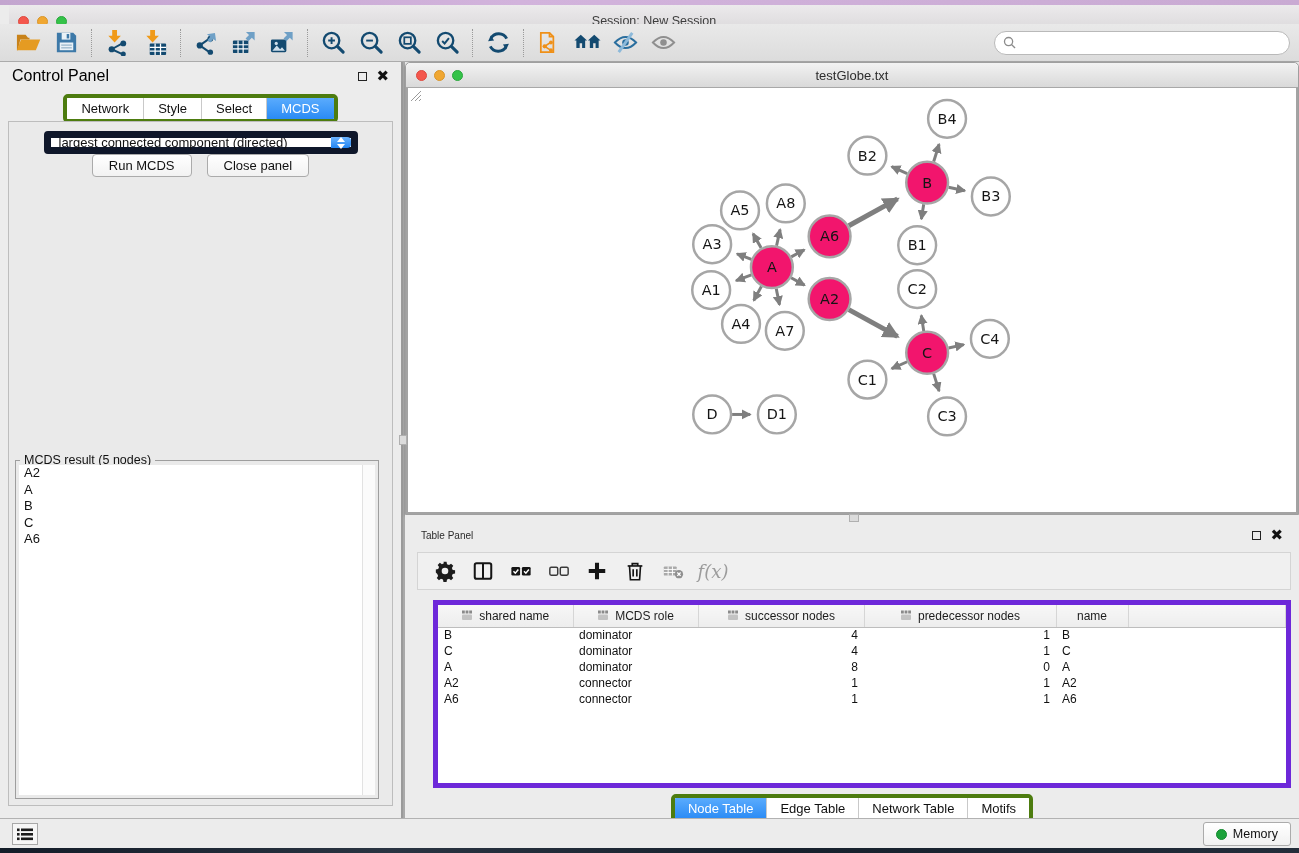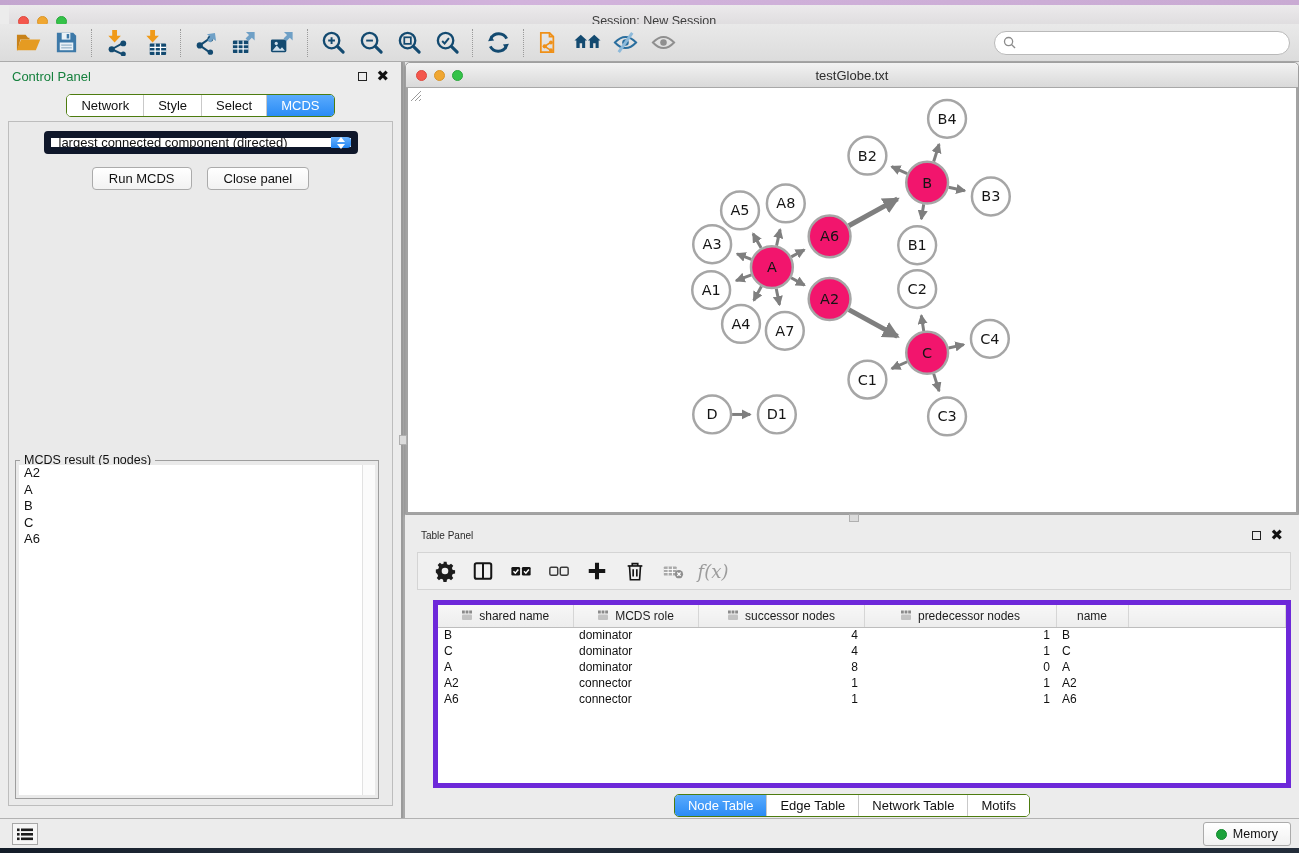--- a/index.html
+++ b/index.html
@@ -27,37 +27,37 @@
   .tb-sep { width:1px; height:28px; border-left:1px dotted #9a9a9a; margin:0 6px; }
   .tb-search { margin-left:auto; width:296px; height:24px; background:#fff; border:1px solid #b9b9b9; border-radius:12px; display:flex; align-items:center; padding:0 8px; }
   .tb-search input { border:none; outline:none; flex:1; font-size:12px; background:transparent; margin-left:5px; }
 
   
   .main { position:absolute; left:0; top:62px; right:0; bottom:35px; background:#a9a9a9; }
 
   
   .control-panel { position:absolute; left:0; top:0; bottom:0; width:403px; background:#ececec; border-right:2px solid #9a9a9a; }
   .cp-header { position:absolute; left:0; top:0; right:0; height:28px; display:flex; align-items:center; padding:0 12px; }
-  .cp-title { font-size:13px; color:#15803d; }
+  .cp-title { font-size:16px; color:#000000; }
   .panel-controls { margin-left:auto; display:flex; align-items:center; gap:9px; }
   .float-box { width:9px; height:9px; border:1.5px solid #222; display:inline-block; }
   .close-x { font-size:15px; font-weight:bold; color:#111; line-height:10px; }
   .cp-tabs { position:absolute; top:32px; left:0; right:0; display:flex; justify-content:center; }
-  .seg { display:flex; border:1px solid #4d7c0f; border-radius:5px; overflow:hidden; background:#fff; }
+  .seg { display:flex; border:4px solid #4d7c0f; border-radius:5px; overflow:hidden; background:#fff; }
   .seg-tab { padding:3px 14px; font-size:13px; color:#111; background:#fff; border-right:1px solid #c9c9c9; cursor:default; }
   .seg-tab:last-child { border-right:none; }
   .seg-tab.selected { background:linear-gradient(#5aabfd,#2a8bf5); color:#fff; }
   .cp-content { position:absolute; left:8px; right:8px; top:59px; bottom:12px; border:1px solid #bdbdbd; background:#eaeaea; }
   .opt-label { margin-top:15px; text-align:center; font-size:13px; color:#1c1c1c; }
   .cp-select { margin:9px auto 0; width:314px; height:23px; background:#fff; border:7px solid #0f172a; border-radius:4px; display:flex; align-items:center; position:relative; }
   .cp-select .val { font-size:13px; color:#111; padding-left:8px; white-space:nowrap; }
   .stepper { position:absolute; right:0; top:-1px; bottom:-1px; width:20px; border-radius:0 4px 4px 0; background:linear-gradient(#6cb4fe,#2385f2); display:flex; flex-direction:column; align-items:center; justify-content:center; gap:2px; }
   .chev-up { width:0; height:0; border-left:4px solid transparent; border-right:4px solid transparent; border-bottom:5px solid #fff; }
   .chev-dn { width:0; height:0; border-left:4px solid transparent; border-right:4px solid transparent; border-top:5px solid #fff; }
-  .cp-buttons { margin-top:13px; display:flex; justify-content:center; gap:15px; }
+  .cp-buttons { display:flex; justify-content:center; gap:15px; }
   .mac-btn { background:linear-gradient(#ffffff,#f2f2f2); border:1px solid #ababab; border-radius:4px; font-size:13px; color:#111; padding:3px 16px; height:23px; cursor:default; }
   .result-fieldset { position:absolute; left:6px; right:13px; top:338px; bottom:6px; border:1px solid #9e9e9e; background:#eaeaea; }
   .result-legend { position:absolute; top:-8px; left:4px; background:#eaeaea; padding:0 4px; font-size:12.5px; color:#111; }
   .result-list { position:absolute; inset:4px 3px 3px 3px; background:#fff; }
   .result-scroll { position:absolute; right:0; top:0; bottom:0; width:13px; background:#fbfbfb; border-left:1px solid #e2e2e2; }
   .result-item { font-size:13px; line-height:16.5px; padding-left:5px; color:#111; }
 
   
   .right-col { position:absolute; left:405px; right:0; top:0; bottom:0; background:#ececec; }
 

